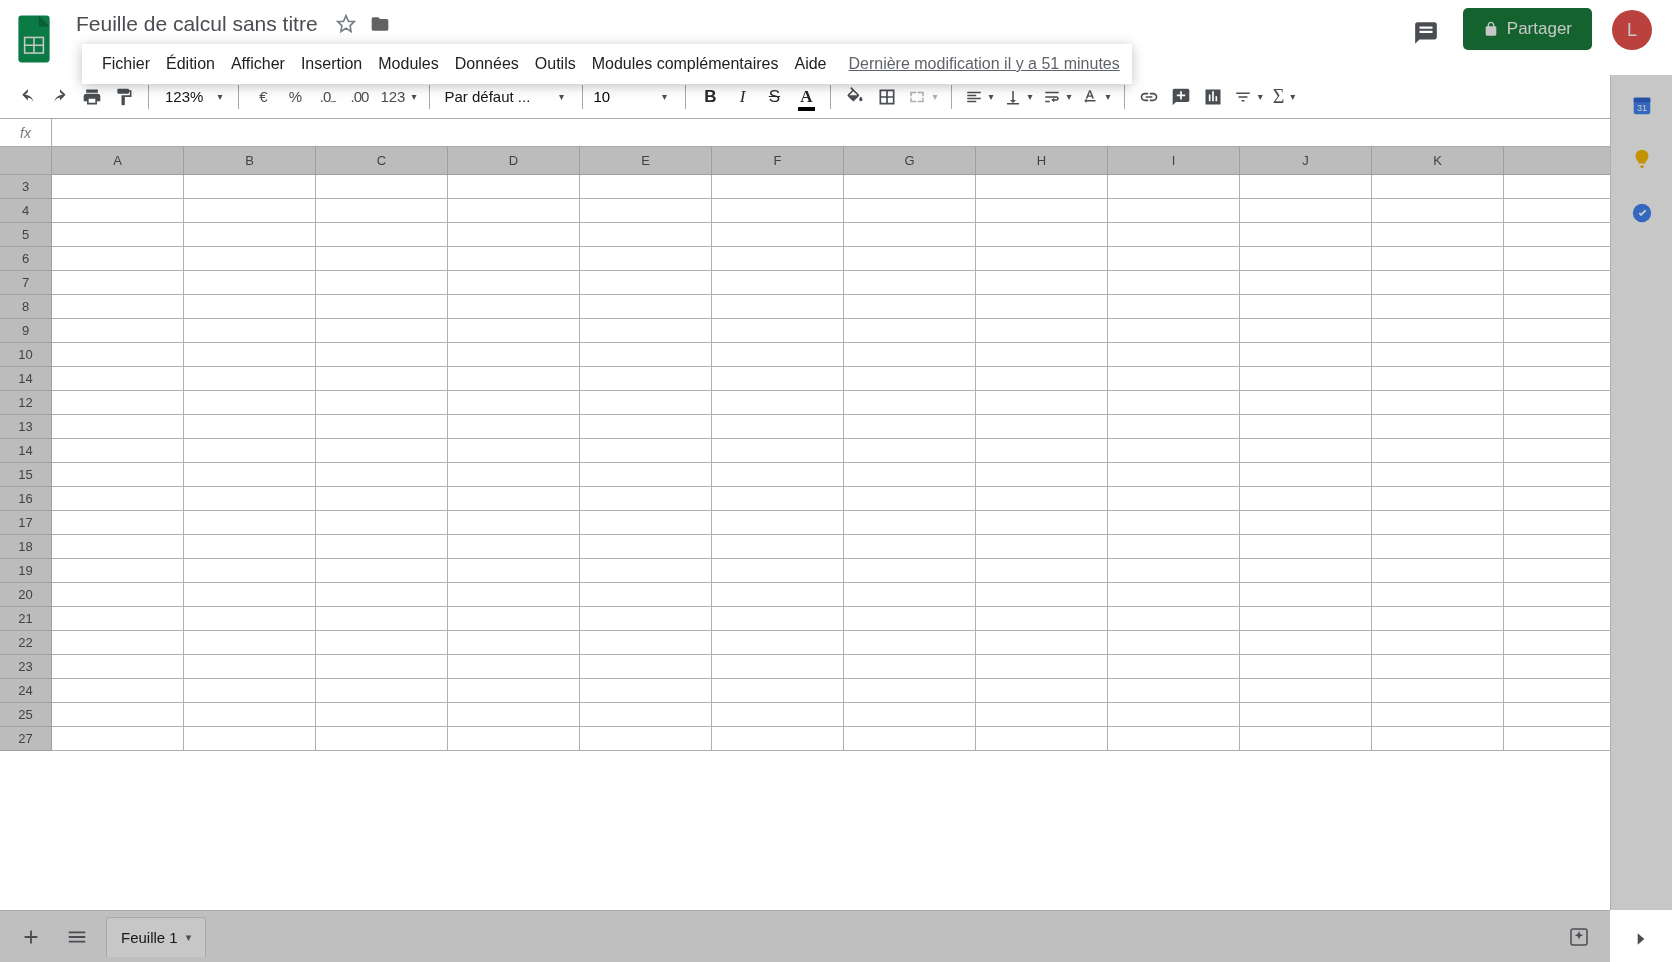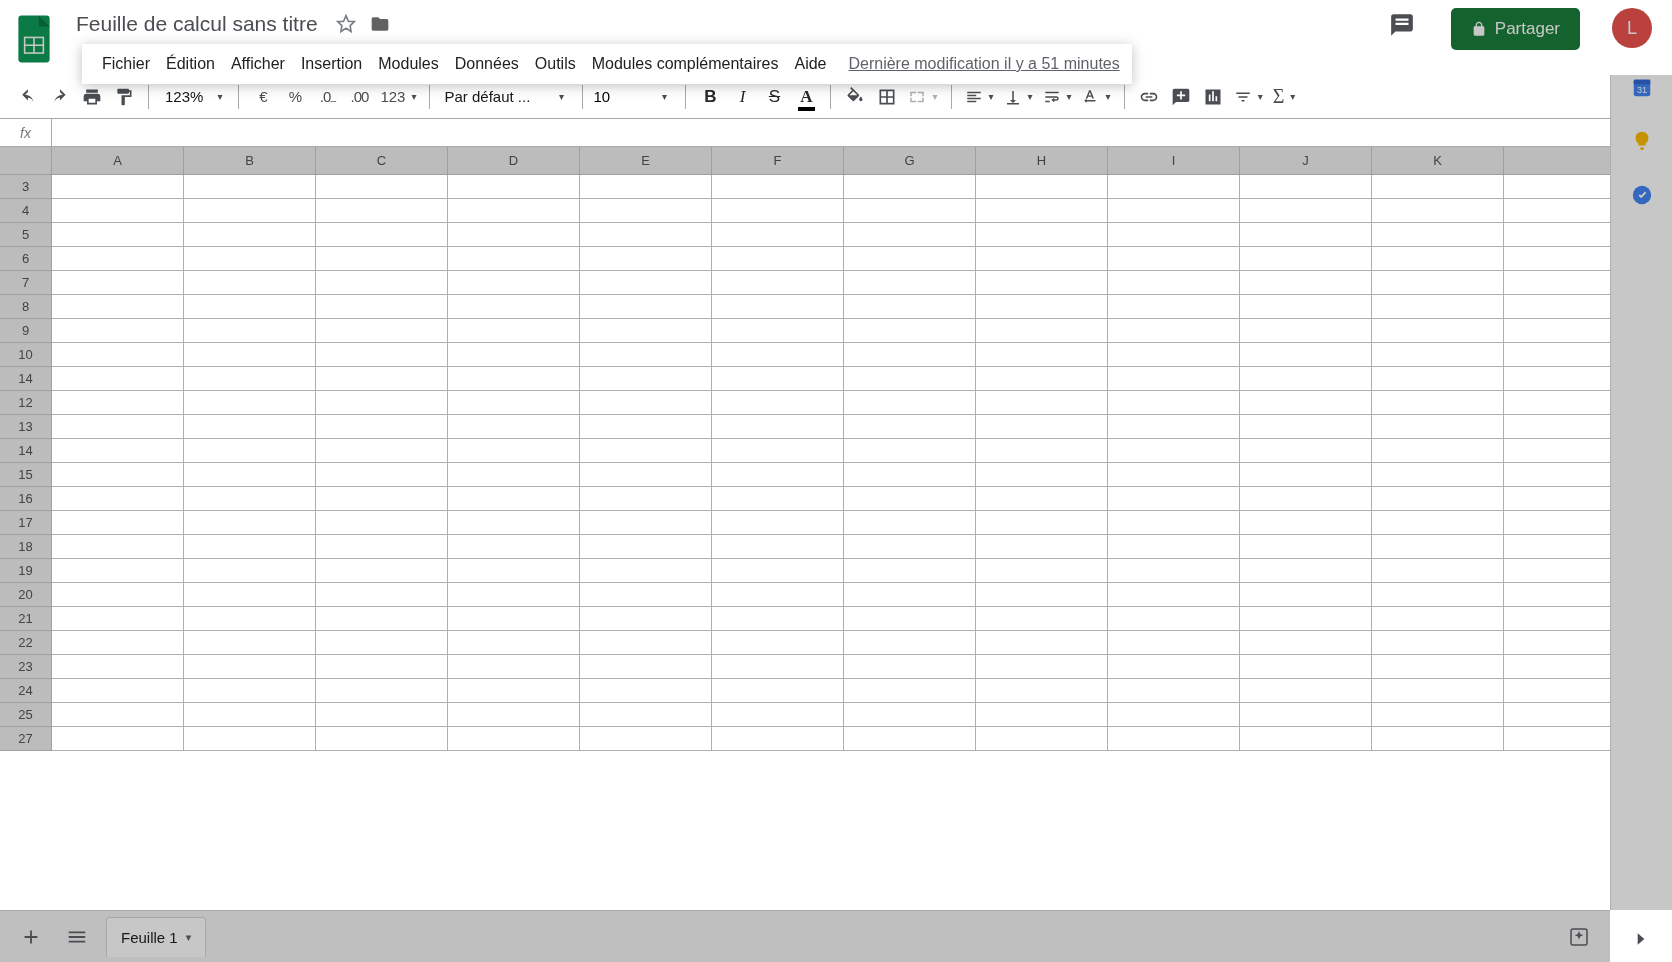--- a/index.html
+++ b/index.html
@@ -11,21 +11,21 @@
   .app-logo { width: 48px; height: 62px; display: flex; align-items: center; justify-content: center; margin-right: 12px; }
   .logo-svg { width: 38px; height: 50px; }
   .title-stack { flex: 1; }
   .doc-title-row { display: flex; align-items: center; height: 32px; }
   .doc-title { font-size: 21px; color: #5f6368; padding: 2px 6px; cursor: text; }
   .title-icon { width: 24px; height: 24px; margin-left: 10px; color: #9aa0a6; fill: #9aa0a6; cursor: pointer; display:flex; align-items:center; justify-content:center;}
   .menu-bar-wrap { position: relative; height: 34px; display: flex; align-items: center; }
   .menu-bar-highlight { position: absolute; top: -2px; left: -12px; height: 40px; background: #fff; border-radius: 0; box-shadow: 0 2px 12px rgba(0,0,0,0.25); z-index: 100; padding: 0 12px; display: flex; align-items: center; }
   .menu-item { font-size: 16px; color: #202124; padding: 4px 8px; cursor: pointer; }
   .last-edit { font-size: 16px; color: #5f6368; text-decoration: underline; margin-left: 14px; cursor: pointer; }
-  .right-actions { display: flex; align-items: flex-start; gap: 32px; padding-right: 10px; }
+  .right-actions { display: flex; align-items: flex-end; gap: 20px; padding-right: 10px; }
   .comments-btn { width: 34px; height: 34px; display:flex; align-items:center; justify-content:center; color:#5f6368; cursor:pointer;}
   .share-btn { background: #1a7f3b; color: #fff; border-radius: 5px; height: 42px; padding: 0 20px; display: flex; align-items: center; font-size: 17px; font-weight: 500; cursor: pointer; gap:8px;}
   .avatar { width: 40px; height: 40px; border-radius: 50%; background: #ef5350; color: #fff; display: flex; align-items: center; justify-content: center; font-size: 18px; cursor: pointer; }
   
   .toolbar { height: 44px; border-bottom: 1px solid #d9d9d9; display: flex; align-items: center; padding: 0 14px; gap: 4px; }
   .tbtn { min-width: 28px; height: 30px; display: flex; align-items: center; justify-content: center; color: #5f6368; cursor: pointer; padding:0 3px; font-size: 15px;}
   .tsep { width: 1px; height: 24px; background: #d9d9d9; margin: 0 6px; }
   .zoom-sel { font-size: 15px; color: #202124; padding: 0 6px; cursor: pointer; display:flex; align-items:center; gap:8px;}
   .font-sel { width: 100px; font-size: 15px; color: #202124; padding: 0 4px; cursor: pointer; overflow:hidden; white-space:nowrap; text-overflow:ellipsis;}
   .font-size-sel { width: 50px; font-size: 15px; text-align: left; cursor: pointer;}
@@ -41,21 +41,21 @@
   .sheet { flex:1; }
   .col-headers { height: 28px; display: flex; background:#f1f1f1;}
   .corner { width: 52px; border-right: 1px solid #ccc; border-bottom: 1px solid #ccc; background:#f1f1f1;}
   .col-h { flex:0 0 132px; border-right: 1px solid #ccc; border-bottom: 1px solid #ccc; text-align: center; font-size: 13px; color: #555; line-height: 28px; cursor: pointer;}
   .rows { }
   .row { height: 24px; display: flex; }
   .row-h { width: 52px; border-right: 1px solid #ccc; border-bottom: 1px solid #ccc; text-align: center; font-size: 13px; color: #555; line-height: 24px; background:#f1f1f1; cursor:pointer;}
   .cell { flex:0 0 132px; border-right: 1px solid #e0e0e0; border-bottom: 1px solid #e0e0e0; cursor: cell;}
   .vscroll { width: 16px; background: #ececec; border-left:1px solid #d9d9d9;}
   
-  .side-panel { position: absolute; right: 0; top: 75px; bottom: 52px; width: 62px; border-left: 1px solid #e0e0e0; display: flex; flex-direction: column; align-items: center; gap: 30px; background:#fff;}
+  .side-panel { position: absolute; right: 0; top: 75px; bottom: 52px; width: 62px; border-left: 1px solid #e0e0e0; display: flex; flex-direction: column; align-items: center; padding-top: 18px; gap: 30px; background:#fff;}
   .side-icon { width: 24px; height: 24px; cursor: pointer; display:flex; align-items:center; justify-content:center;}
   
   .sheet-bar { position: absolute; bottom: 0; left: 0; right: 62px; height: 52px; border-top: 1px solid #d9d9d9; display: flex; align-items: center; padding: 0 14px; gap: 12px; background:#f5f5f5;}
   .sheet-btn { width: 34px; height: 34px; display:flex; align-items:center; justify-content:center; color:#5f6368; cursor:pointer;}
   .sheet-tab { background: #fff; border:1px solid #d9d9d9; border-bottom:none; height: 40px; padding: 0 14px; display: flex; align-items: center; gap: 8px; font-size: 15px; color:#222; cursor:pointer; border-radius:4px 4px 0 0;}
   .explore-btn { margin-left: auto; width:34px; height:34px; display:flex; align-items:center; justify-content:center; cursor:pointer;}
   .side-bottom { position:absolute; bottom:10px; right:18px; width:26px; height:26px; cursor:pointer; color:#5f6368; display:flex;align-items:center;justify-content:center;}
   
   .textcolor-a { position:relative; font-weight:bold; font-family: 'Times New Roman', serif; font-size:17px; color:#333;}
   .textcolor-a::after{content:""; position:absolute; left:-2px; right:-2px; bottom:-4px; height:4px; background:#000;}

